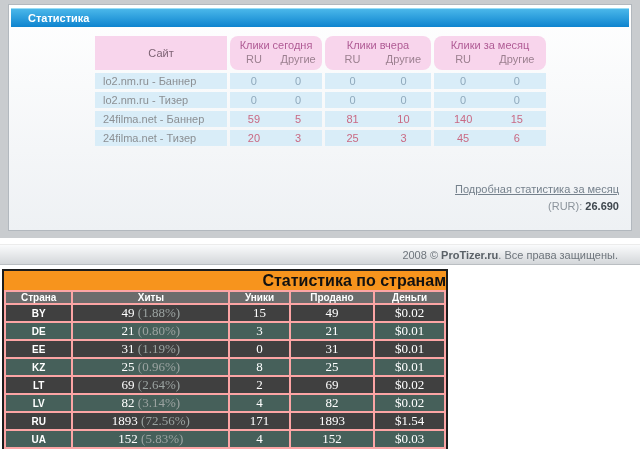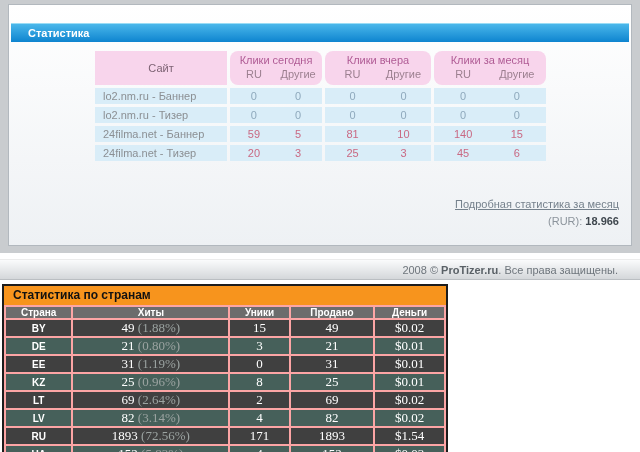--- a/index.html
+++ b/index.html
@@ -2,21 +2,21 @@
 <html><head>
 <meta charset="utf-8">
 <style>
   * { margin:0; padding:0; box-sizing:border-box; }
   html,body { width:640px; height:452px; overflow:hidden; background:#fff;
     font-family:"Liberation Sans", sans-serif; }
 
   
   .top-wrap { background:#c9cccf; padding:4px 8px 7px 8px; }
   .panel { background:linear-gradient(#ffffff, #eef1f4);
-    border:1px solid #b2b8be; padding:18px 2px 6px 2px; }
+    border:1px solid #b2b8be; padding:3px 2px 6px 2px; }
   .blue-bar { height:19px; line-height:19px;
     background:linear-gradient(#4ab7ea, #0e84cf);
     border-top:1px solid #9adcf5;
     color:#fff; font-size:11px; font-weight:bold; padding-left:17px; }
 
   table.site-stats { border-collapse:separate; border-spacing:3px;
     margin:6px 0 0 81px; }
   .site-stats th, .site-stats td { font-size:11px; }
   .site-stats thead td { background:#f8d5ec; }
   .hdr-site { width:132px; text-align:center; vertical-align:middle;
@@ -42,21 +42,21 @@
   .footer-bar { margin-top:6px; height:21px; line-height:21px;
     background:linear-gradient(#fafbfc, #d4d7da);
     border-top:1px solid #ececec; border-bottom:1px solid #babec2;
     text-align:right; padding-right:22px; font-size:11px; color:#6e757c; }
   .footer-bar b { color:#5a6167; }
 
   
   .country-section { margin:4px 0 0 2px; width:446px;
     border:2px solid #1c1c1c; border-bottom:none; }
   .orange-bar { background:#f7941d; height:19px; line-height:19px;
-    color:#111; font-size:12px; font-weight:bold; padding-left:9px; }
+    color:#111; font-size:16px; font-weight:bold; padding-left:9px;text-align:right; }
   table.country-stats { width:100%; border-collapse:collapse; }
   .country-stats th, .country-stats td { border:2px solid #fca5a5;
     text-align:center; }
   .country-stats thead th { background:#6c6c6c; color:#fff; font-size:10px;
     height:13px; font-weight:bold; }
   .country-stats tbody td { height:15px; color:#fff;
     font-family:"Liberation Serif", serif; font-size:13px; }
   .country-stats td.cc { font-family:"Liberation Sans", sans-serif;
     font-size:10px; font-weight:bold; }
   tr.row-gray td { background:#404040; }
@@ -107,21 +107,21 @@
             <td class="site-cell">24filma.net - Тизер</td>
             <td class="group-cell g0"><span class="val">20</span><span class="val">3</span></td>
             <td class="group-cell g1"><span class="val">25</span><span class="val">3</span></td>
             <td class="group-cell g2"><span class="val">45</span><span class="val">6</span></td>
           </tr>
         </tbody>
     </table>
 
     <div class="links-block">
       <span class="detail-link">Подробная статистика за месяц</span>
-      <div class="earn-line"><span>(RUR): </span><b>18.966</b></div>
+      <div class="earn-line"><span>(RUR): </span><b>26.690</b></div>
     </div>
   </div>
 </div>
 
 <div class="footer-bar"><span>2008 © </span><b>ProTizer.ru</b><span>. Все права защищены.</span></div>
 
 <div class="country-section">
   <div class="orange-bar">
     <span>Статистика по странам</span>
   </div>

